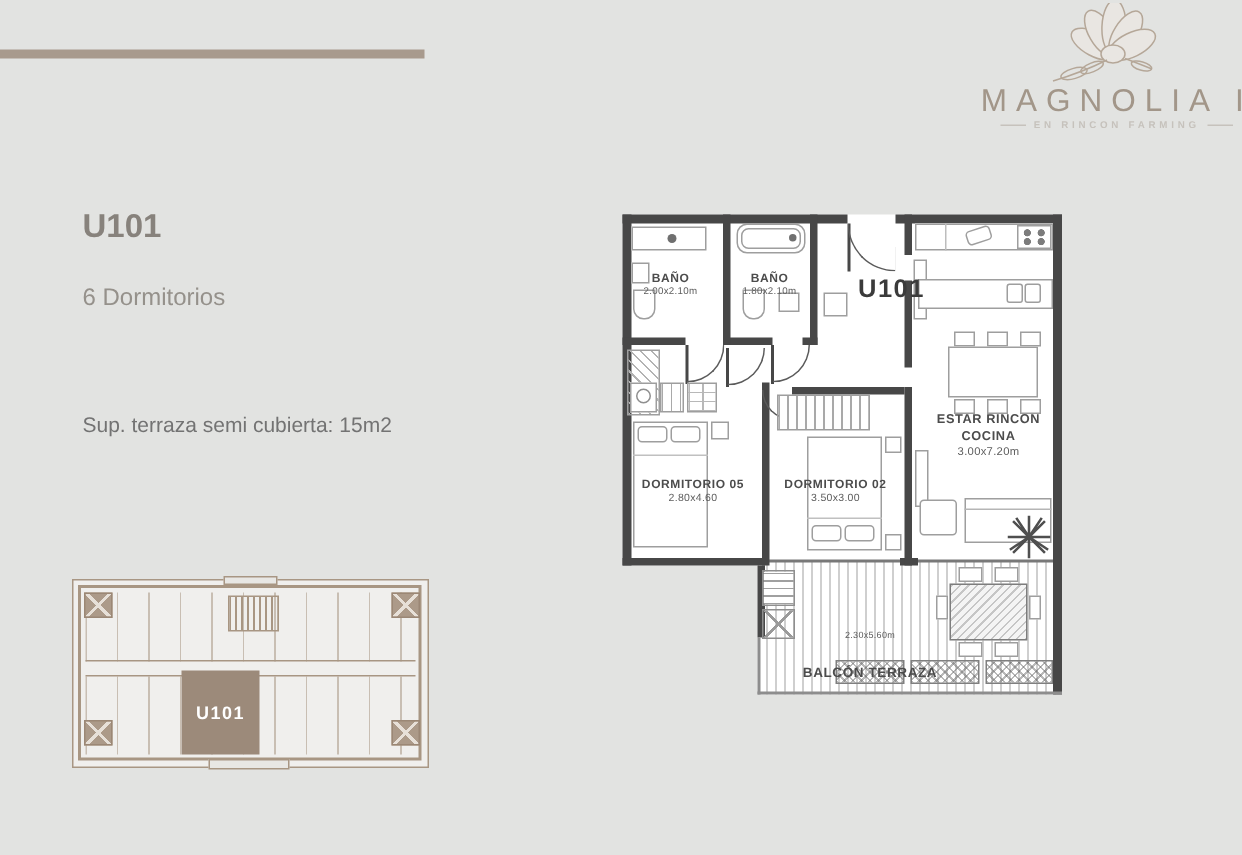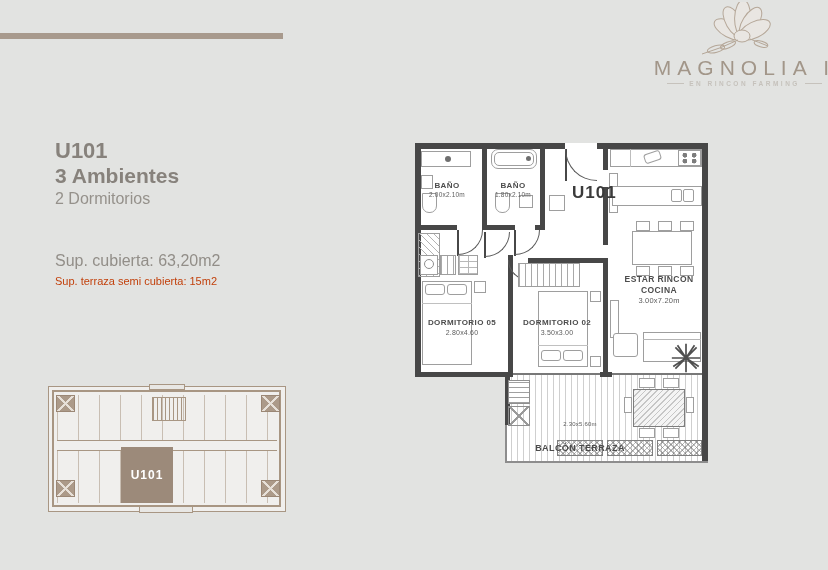--- a/index.html
+++ b/index.html
@@ -18,21 +18,21 @@
               letter-spacing:6px;color:#a29689;font-weight:500;}
   .brand-tagline{left:667px;top:80px;width:155px;display:flex;align-items:center;gap:5px;
                  color:#c6c2bc;font-size:6.5px;letter-spacing:2.5px;font-weight:bold;}
   .tagline-line{flex:1;height:1px;background:#c6c2bc;}
 
   
   .unit-id{left:55px;top:138px;font-size:22px;font-weight:bold;color:#87827c;}
   .unit-type{left:55px;top:164px;font-size:21px;font-weight:bold;color:#87827c;}
   .unit-bedrooms{left:55px;top:190px;font-size:16px;color:#95918b;}
   .unit-area1{left:55px;top:252px;font-size:16px;color:#928e88;}
-  .unit-area2{left:55px;top:275px;font-size:11px;color:#c2410c;}
+  .unit-area2{left:55px;top:275px;font-size:14px;color:#737373;}
 
   
   .plan{left:405px;top:133px;width:322px;height:340px;}
   .wallbg{background:#474747;}
   .white{background:#ffffff;}
   .glass{background:#787878;}
   .rail{background:#8d8d8d;}
   .furn{border:1px solid #9e9e9e;background:#fff;box-sizing:border-box;}
   .dot{background:#6f6f6f;border-radius:50%;}
   .arc{box-sizing:border-box;border:0 solid #5a5a5a;background:transparent;}
@@ -111,23 +111,21 @@
     </svg>
   </div>
   <div class="abs brand-name">MAGNOLIA I</div>
   <div class="abs brand-tagline">
     <span class="tagline-line"></span>
     <span>EN RINCON FARMING</span>
     <span class="tagline-line"></span>
   </div>
 
   <div class="abs unit-id">U101</div>
-  <div class="abs unit-type">3 Ambientes</div>
-  <div class="abs unit-bedrooms">2 Dormitorios</div>
-  <div class="abs unit-area1">Sup. cubierta: 63,20m2</div>
+  <div class="abs unit-bedrooms">6 Dormitorios</div>
   <div class="abs unit-area2">Sup. terraza semi cubierta: 15m2</div>
 
   <div class="abs plan">
 
     <div class="abs white" style="left:10px;top:10px;width:293px;height:234px;"></div>
     <div class="abs deck" style="left:100px;top:241px;width:203px;height:89px;"></div>
 
     <div class="abs wallbg" style="left:10px;top:10px;width:150px;height:6px;"></div>
     <div class="abs wallbg" style="left:192px;top:10px;width:111px;height:6px;"></div>
     <div class="abs wallbg" style="left:10px;top:10px;width:6px;height:234px;"></div>

